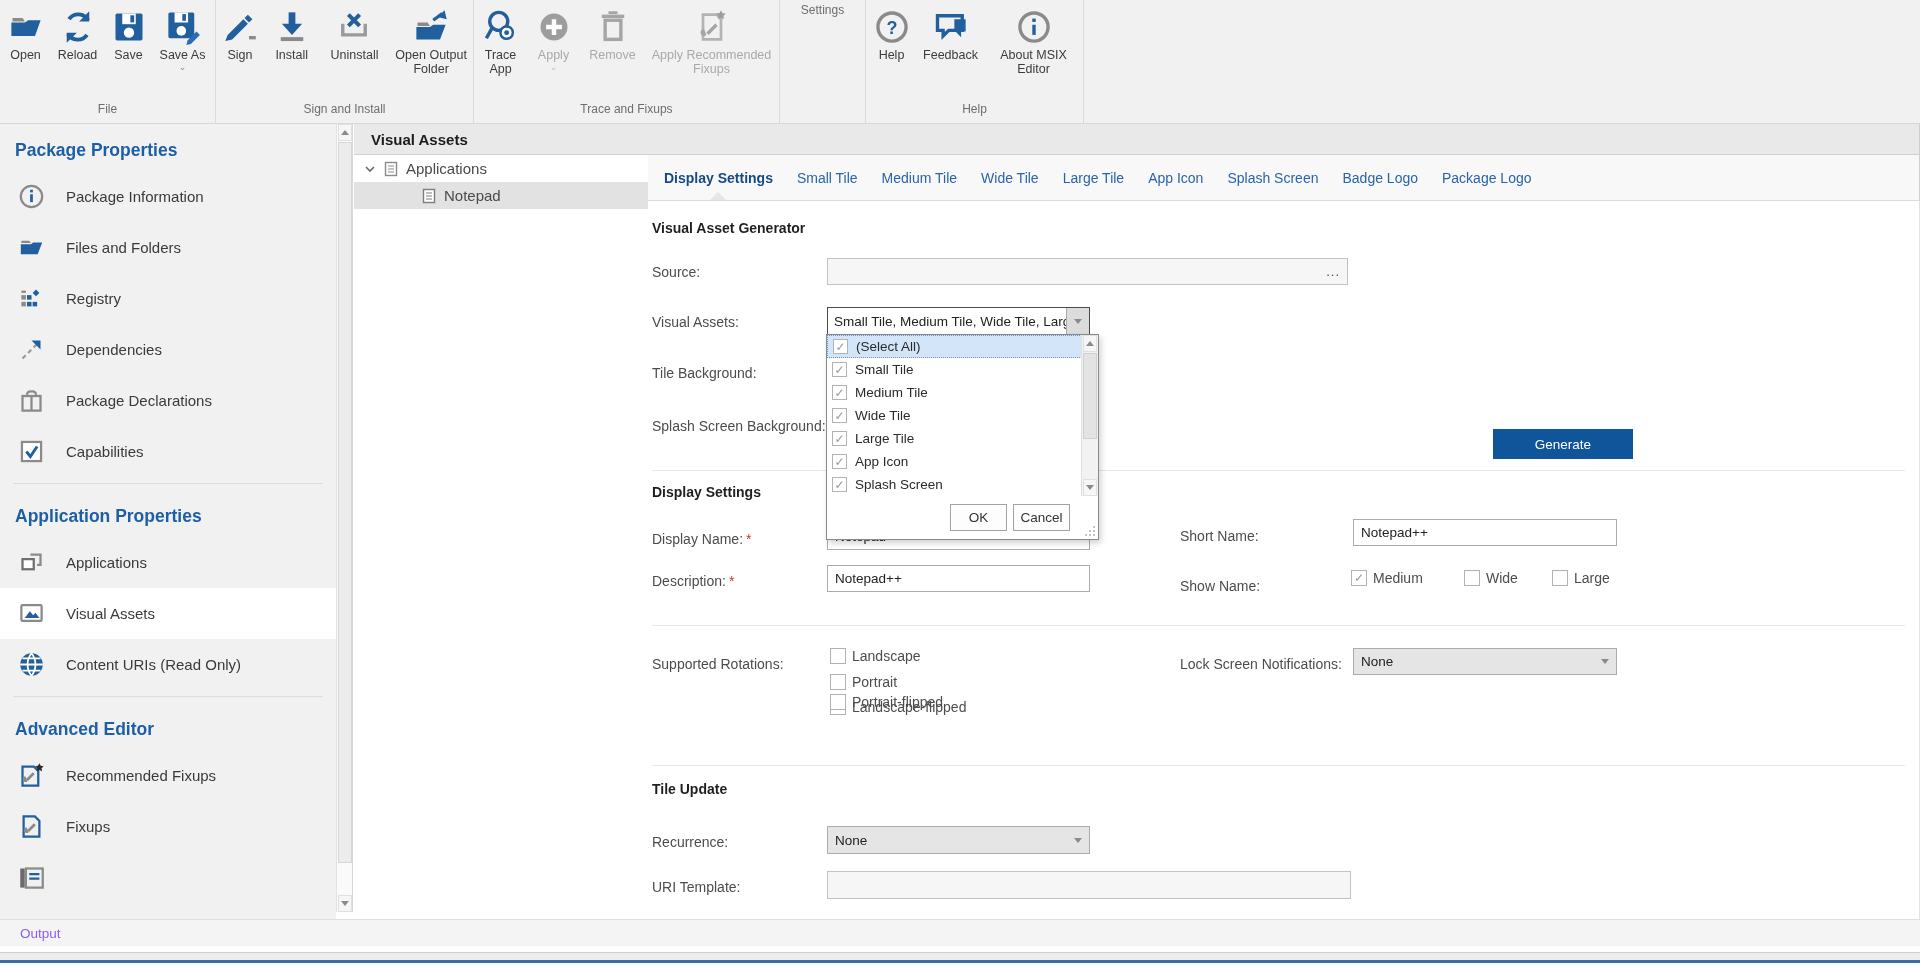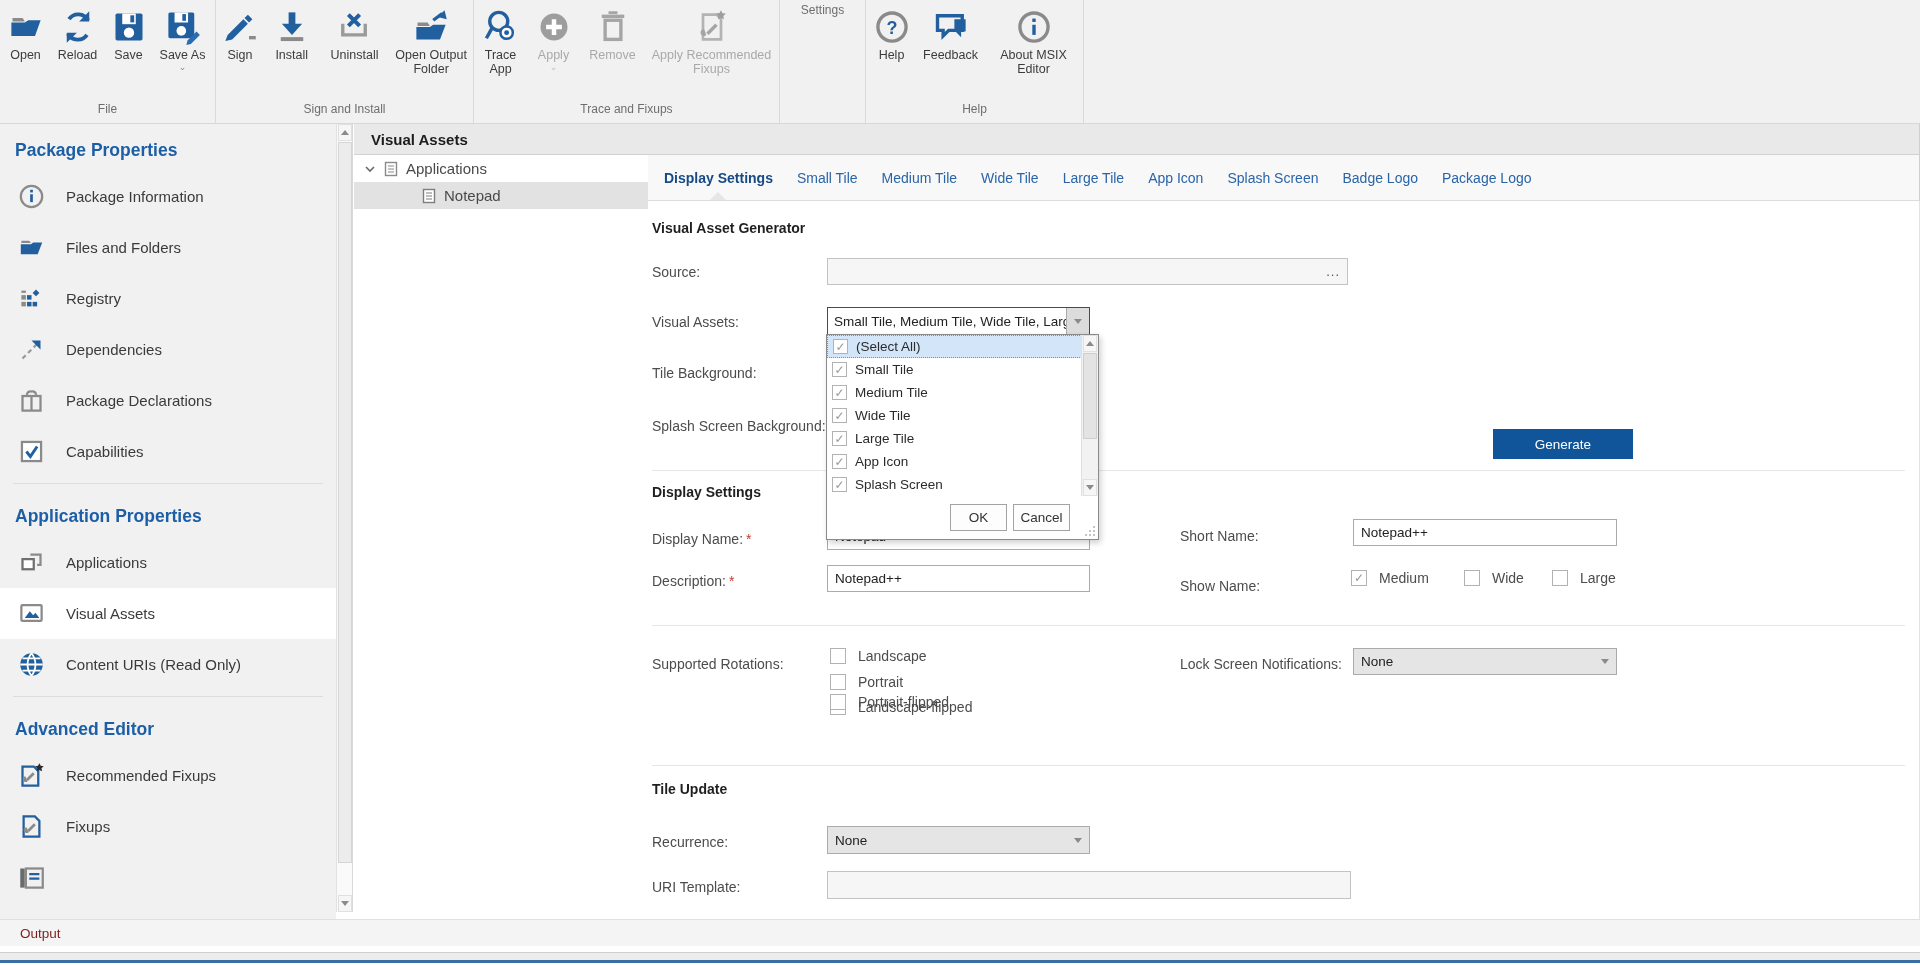--- a/index.html
+++ b/index.html
@@ -58,37 +58,37 @@
   .combo { position:absolute; border:1px solid #4a4a4a; background:#fff; display:flex; align-items:stretch; font-size:13.5px; color:#222; }
   .combo .val { flex:1; display:flex; align-items:center; padding:0 6px; white-space:nowrap; overflow:hidden; }
   .combo .dd-btn { width:23px; background:#dcdcdc; border-left:1px solid #ababab; display:flex; align-items:center; justify-content:center; }
   .select { position:absolute; border:1px solid #ababab; background:#e5e5e5; display:flex; align-items:center; font-size:13.5px; color:#222; padding:0 7px; }
   .select .dd-arrow { margin-left:auto; }
   .dd-arrow { width:0;height:0;border-left:4px solid transparent;border-right:4px solid transparent;border-top:5px solid #8a8a8a; }
   .gen-btn { position:absolute; background:#10559a; color:#fff; font-size:13.5px; display:flex; align-items:center; justify-content:center; cursor:default; }
   .hr { position:absolute; border-top:1px solid #e7e7e7; }
   .cb { width:16px; height:16px; border:1px solid #b2b2b2; background:#fff; display:inline-flex; align-items:center; justify-content:center; font-size:12px; color:#999; flex:0 0 16px; }
   .cb.on::before { content:"\2713"; }
-  .cb-row { position:absolute; display:flex; align-items:center; gap:12px; font-size:14px; color:#4c4c4c; }
+  .cb-row { position:absolute; display:flex; align-items:center; gap:6px; font-size:14px; color:#4c4c4c; }
 
   
   .popup { position:absolute; left:826px; top:334px; width:273px; height:206px; background:#fff; border:1px solid #8a8a8a; box-shadow:2px 3px 6px rgba(0,0,0,.18); z-index:50; }
   .pop-list { position:absolute; left:0; top:0; width:271px; height:161px; overflow:hidden; }
   .pop-row { height:23px; display:flex; align-items:center; gap:8px; padding-left:5px; font-size:13.5px; color:#2b2b2b; }
   .pop-row .cb { width:15px; height:15px; flex:0 0 15px; }
   .pop-row.hl { background:#d3e6f9; border:1px dotted #6d95c2; }
   .pop-scroll { position:absolute; right:0; top:0; width:17px; height:161px; background:#f2f2f2; border-left:1px solid #e0e0e0; }
   .pop-scroll .sb-arrow { left:1px; width:14px; }
   .pop-thumb { position:absolute; left:1px; top:18px; width:14px; height:86px; background:#e3e3e3; border:1px solid #cfcfcf; }
   .pop-footer { position:absolute; left:0; bottom:0; width:271px; height:44px; display:flex; align-items:center; justify-content:flex-end; gap:6px; padding-right:28px; }
   .pop-btn { width:57px; height:27px; border:1px solid #a3a3a3; background:#fdfdfd; font-size:13.5px; color:#333; display:flex; align-items:center; justify-content:center; cursor:default; }
   .grip { position:absolute; right:2px; bottom:2px; width:12px; height:12px; }
 
   
-  .output-bar { position:absolute; left:0; top:919px; width:1920px; height:27px; background:#f4f4f4; border-top:1px solid #e0e0e0; display:flex; align-items:center; padding-left:20px; font-size:13.5px; color:#7f1d1d; }
+  .output-bar { position:absolute; left:0; top:919px; width:1920px; height:27px; background:#f4f4f4; border-top:1px solid #e0e0e0; display:flex; align-items:center; padding-left:20px; font-size:13.5px; color:#8b5cf6; }
   .strip-a { position:absolute; left:0; top:946px; width:1920px; height:6px; background:#fff; }
   .strip-b { position:absolute; left:0; top:952px; width:1920px; height:8px; background:#ededed; border-top:1px solid #cfcfcf; }
   .strip-blue { position:absolute; left:0; top:960px; width:1920px; height:3px; background:#3a6ea5; }
 </style>
 </head>
 <body>
 
 <div id="app">
 
   <div class="ribbon">

